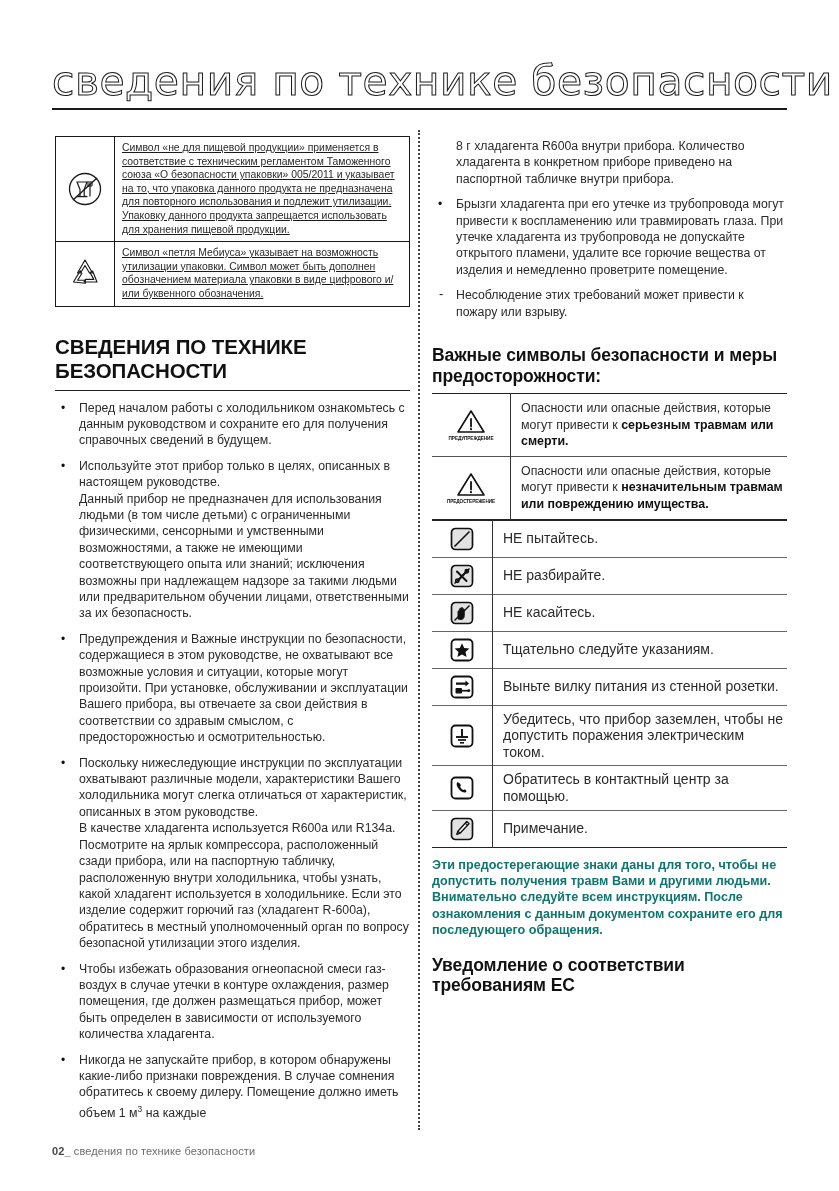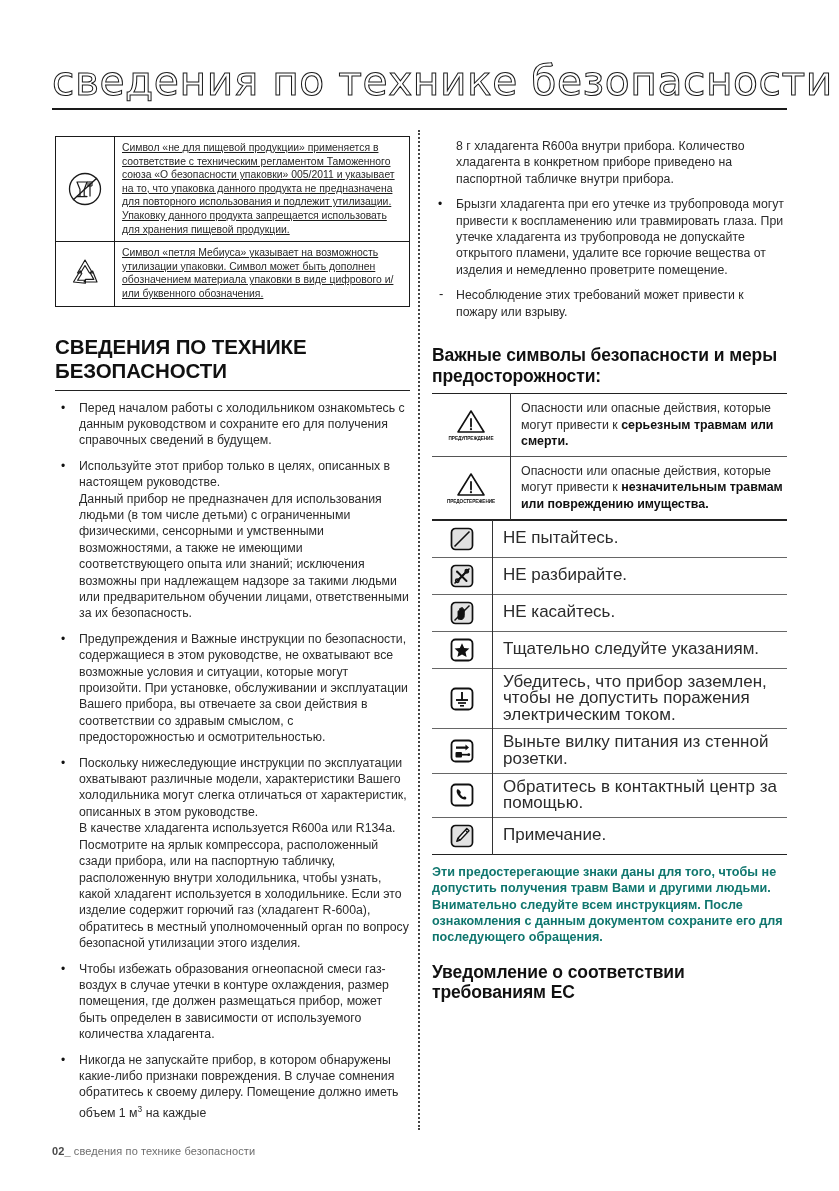--- a/index.html
+++ b/index.html
@@ -177,21 +177,21 @@
   .sym-table tr:last-child { border-bottom: 1.6px solid #222; }
   .sym-table td { vertical-align: middle; padding: 0; }
   .sym-icon-cell {
     width: 48px;
     border-right: 1.4px solid #333;
     text-align: center;
     padding: 5px 6px !important;
   }
   .sym-text-cell {
     padding: 5px 4px 5px 10px !important;
-    font-size: 17px;
+    font-size: 14px;
     line-height: 16.6px;
     color: #2b2b2b;
   }
 
   .bold-note {
     margin-top: 9px;
     font-size: 12.6px;
     line-height: 16.4px;
     font-weight: 700;
     color: #0f766e;
@@ -392,44 +392,44 @@
               <rect x="2.5" y="2.5" width="21" height="21" rx="4" ry="4" fill="#fff" stroke="#111" stroke-width="1.8"></rect>
               <path d="M13 6.2 L15.2 11 L20.4 11.5 L16.5 15 L17.6 20.1 L13 17.4 L8.4 20.1 L9.5 15 L5.6 11.5 L10.8 11 Z" fill="#111"></path>
             </svg>
           </td>
           <td class="sym-text-cell">Тщательно следуйте указаниям.</td>
         </tr>
         <tr>
           <td class="sym-icon-cell">
             <svg class="icon-svg" width="26" height="26" viewBox="0 0 26 26">
               <rect x="2.5" y="2.5" width="21" height="21" rx="4" ry="4" fill="#fff" stroke="#111" stroke-width="1.8"></rect>
+              <path d="M7 8.5 L16.5 8.5 L16.5 6.6 L20 9.6 L16.5 12.6 L16.5 10.7 L7 10.7 Z" fill="#111"></path>
+              <rect x="6.5" y="14" width="6.5" height="5.4" rx="1" fill="#111"></rect>
+              <line x1="13" y1="16.7" x2="19.5" y2="16.7" stroke="#111" stroke-width="1.7"></line>
+              <circle cx="19.8" cy="16.7" r="1.4" fill="#111"></circle>
+            </svg>
+          </td>
+          <td class="sym-text-cell">Выньте вилку питания из стенной розетки.</td>
+        </tr>
+        <tr>
+          <td class="sym-icon-cell">
+            <svg class="icon-svg" width="26" height="26" viewBox="0 0 26 26">
+              <rect x="2.5" y="2.5" width="21" height="21" rx="4" ry="4" fill="#fff" stroke="#111" stroke-width="1.8"></rect>
               <line x1="13" y1="6" x2="13" y2="14" stroke="#111" stroke-width="1.9"></line>
               <line x1="7" y1="14" x2="19" y2="14" stroke="#111" stroke-width="1.9"></line>
               <line x1="9" y1="17" x2="17" y2="17" stroke="#111" stroke-width="1.7"></line>
               <line x1="11" y1="19.8" x2="15" y2="19.8" stroke="#111" stroke-width="1.6"></line>
             </svg>
           </td>
           <td class="sym-text-cell">Убедитесь, что прибор заземлен, чтобы не допустить поражения электрическим током.</td>
         </tr>
         <tr>
           <td class="sym-icon-cell">
             <svg class="icon-svg" width="26" height="26" viewBox="0 0 26 26">
               <rect x="2.5" y="2.5" width="21" height="21" rx="4" ry="4" fill="#fff" stroke="#111" stroke-width="1.8"></rect>
-              <path d="M7 8.5 L16.5 8.5 L16.5 6.6 L20 9.6 L16.5 12.6 L16.5 10.7 L7 10.7 Z" fill="#111"></path>
-              <rect x="6.5" y="14" width="6.5" height="5.4" rx="1" fill="#111"></rect>
-              <line x1="13" y1="16.7" x2="19.5" y2="16.7" stroke="#111" stroke-width="1.7"></line>
-              <circle cx="19.8" cy="16.7" r="1.4" fill="#111"></circle>
-            </svg>
-          </td>
-          <td class="sym-text-cell">Выньте вилку питания из стенной розетки.</td>
-        </tr>
-        <tr>
-          <td class="sym-icon-cell">
-            <svg class="icon-svg" width="26" height="26" viewBox="0 0 26 26">
-              <rect x="2.5" y="2.5" width="21" height="21" rx="4" ry="4" fill="#fff" stroke="#111" stroke-width="1.8"></rect>
               <path d="M8.2 7.5 C7 8.8 7.6 11.5 10 14.2 C12.4 16.9 15.4 18.2 16.8 17.2 C17.8 16.5 17.5 15.6 16.4 14.8 C15.6 14.2 14.8 14.6 14.2 15 C13.2 14.4 12 13.2 11.2 11.9 C11.7 11.2 12.1 10.5 11.5 9.6 C10.7 8.4 9.2 6.9 8.2 7.5 Z" fill="#111"></path>
             </svg>
           </td>
           <td class="sym-text-cell">Обратитесь в контактный центр за помощью.</td>
         </tr>
         <tr>
           <td class="sym-icon-cell">
             <svg class="icon-svg" width="26" height="26" viewBox="0 0 26 26">
               <rect x="2.5" y="2.5" width="21" height="21" rx="4" ry="4" fill="#e2e2e2" stroke="#111" stroke-width="1.7"></rect>
               <path d="M17.8 5.6 L20 7.8 L11 17.2 L7.8 18.4 L8.9 15.2 Z" fill="#fff" stroke="#111" stroke-width="1.4" stroke-linejoin="round"></path>

